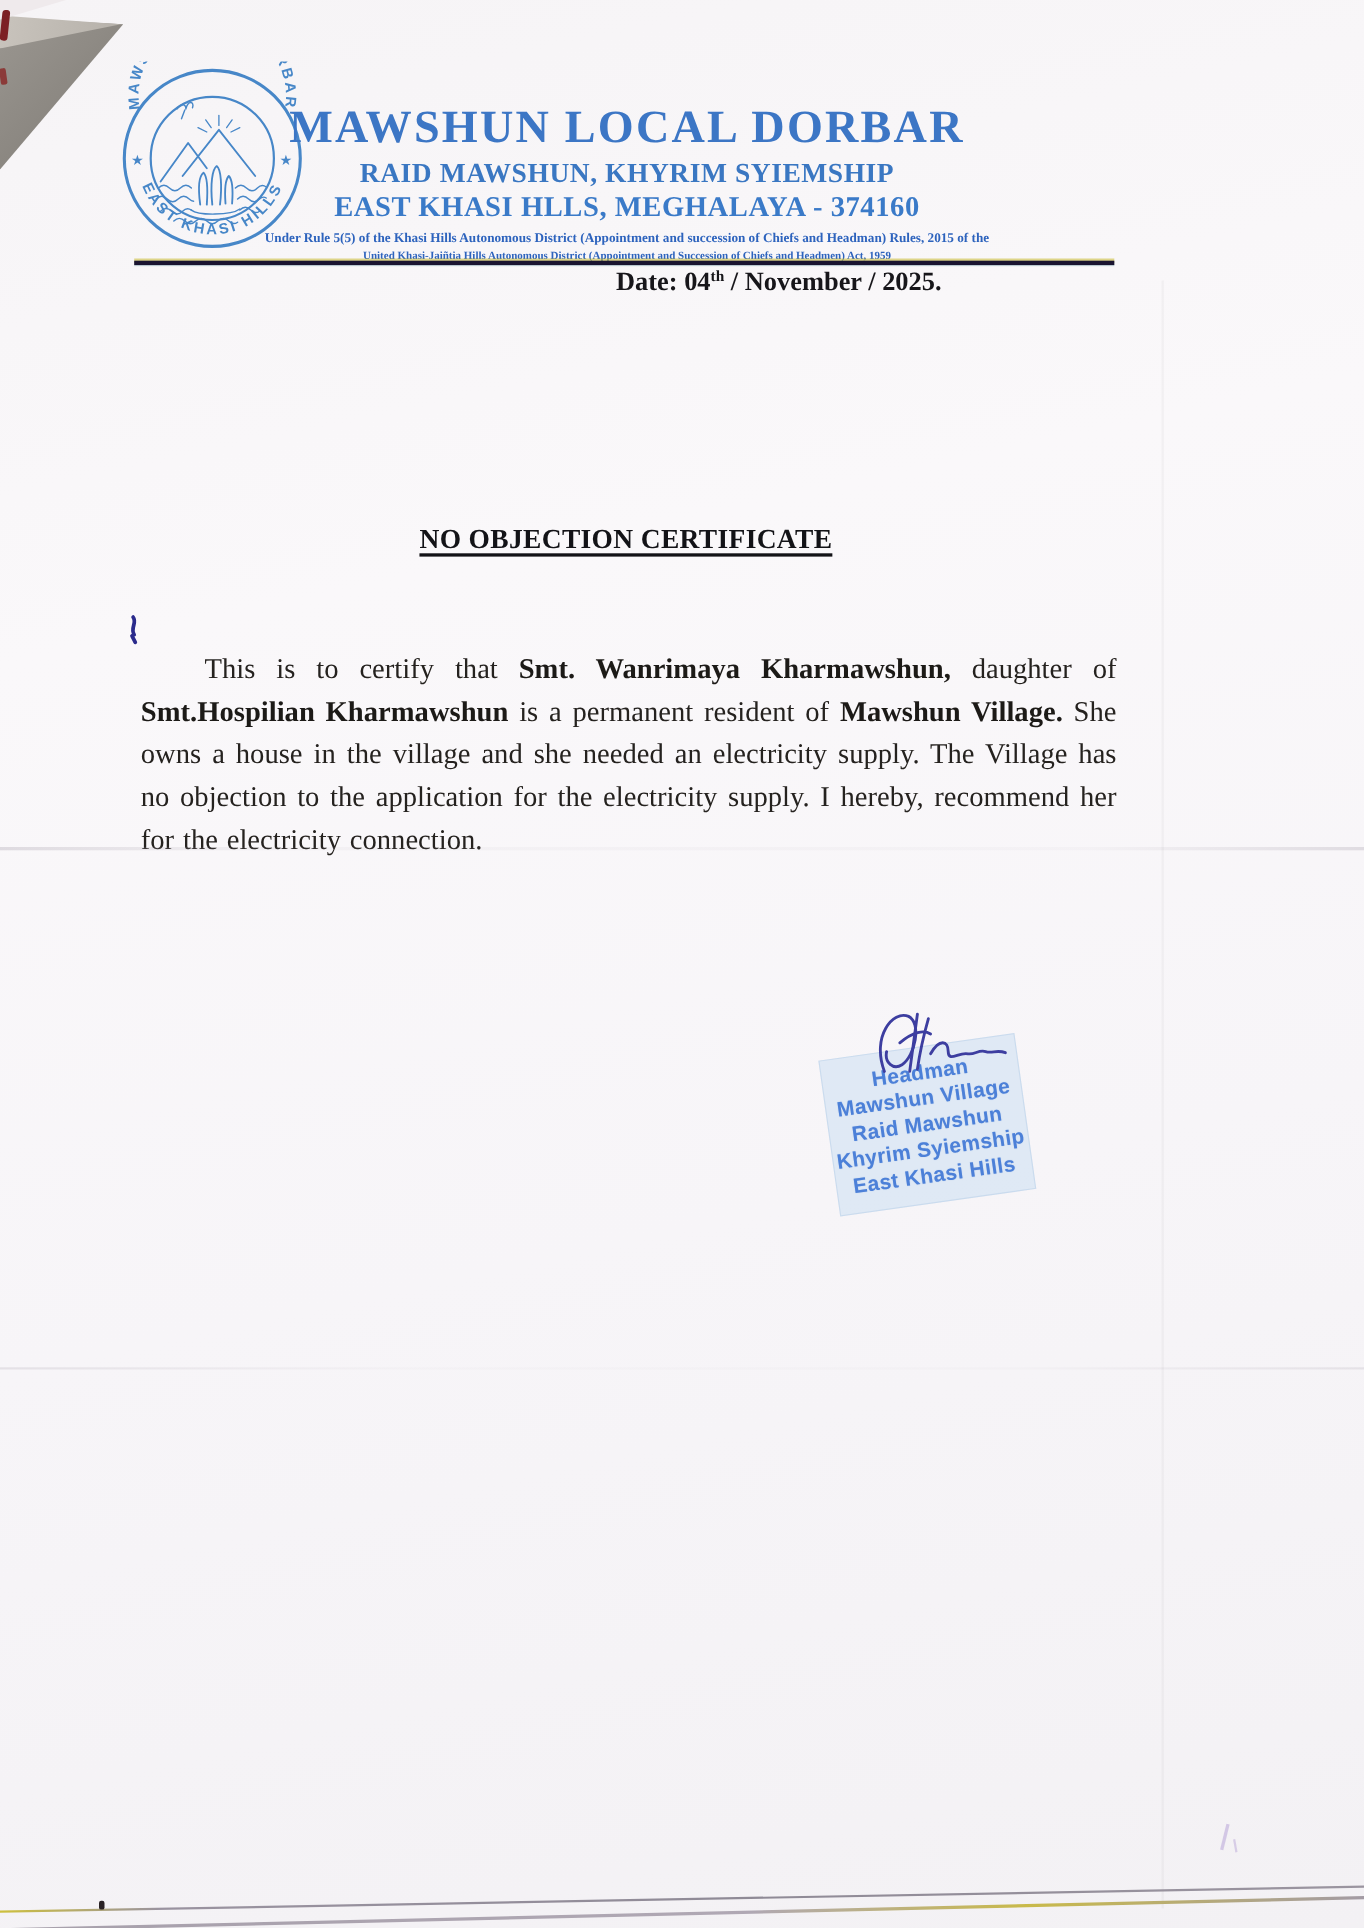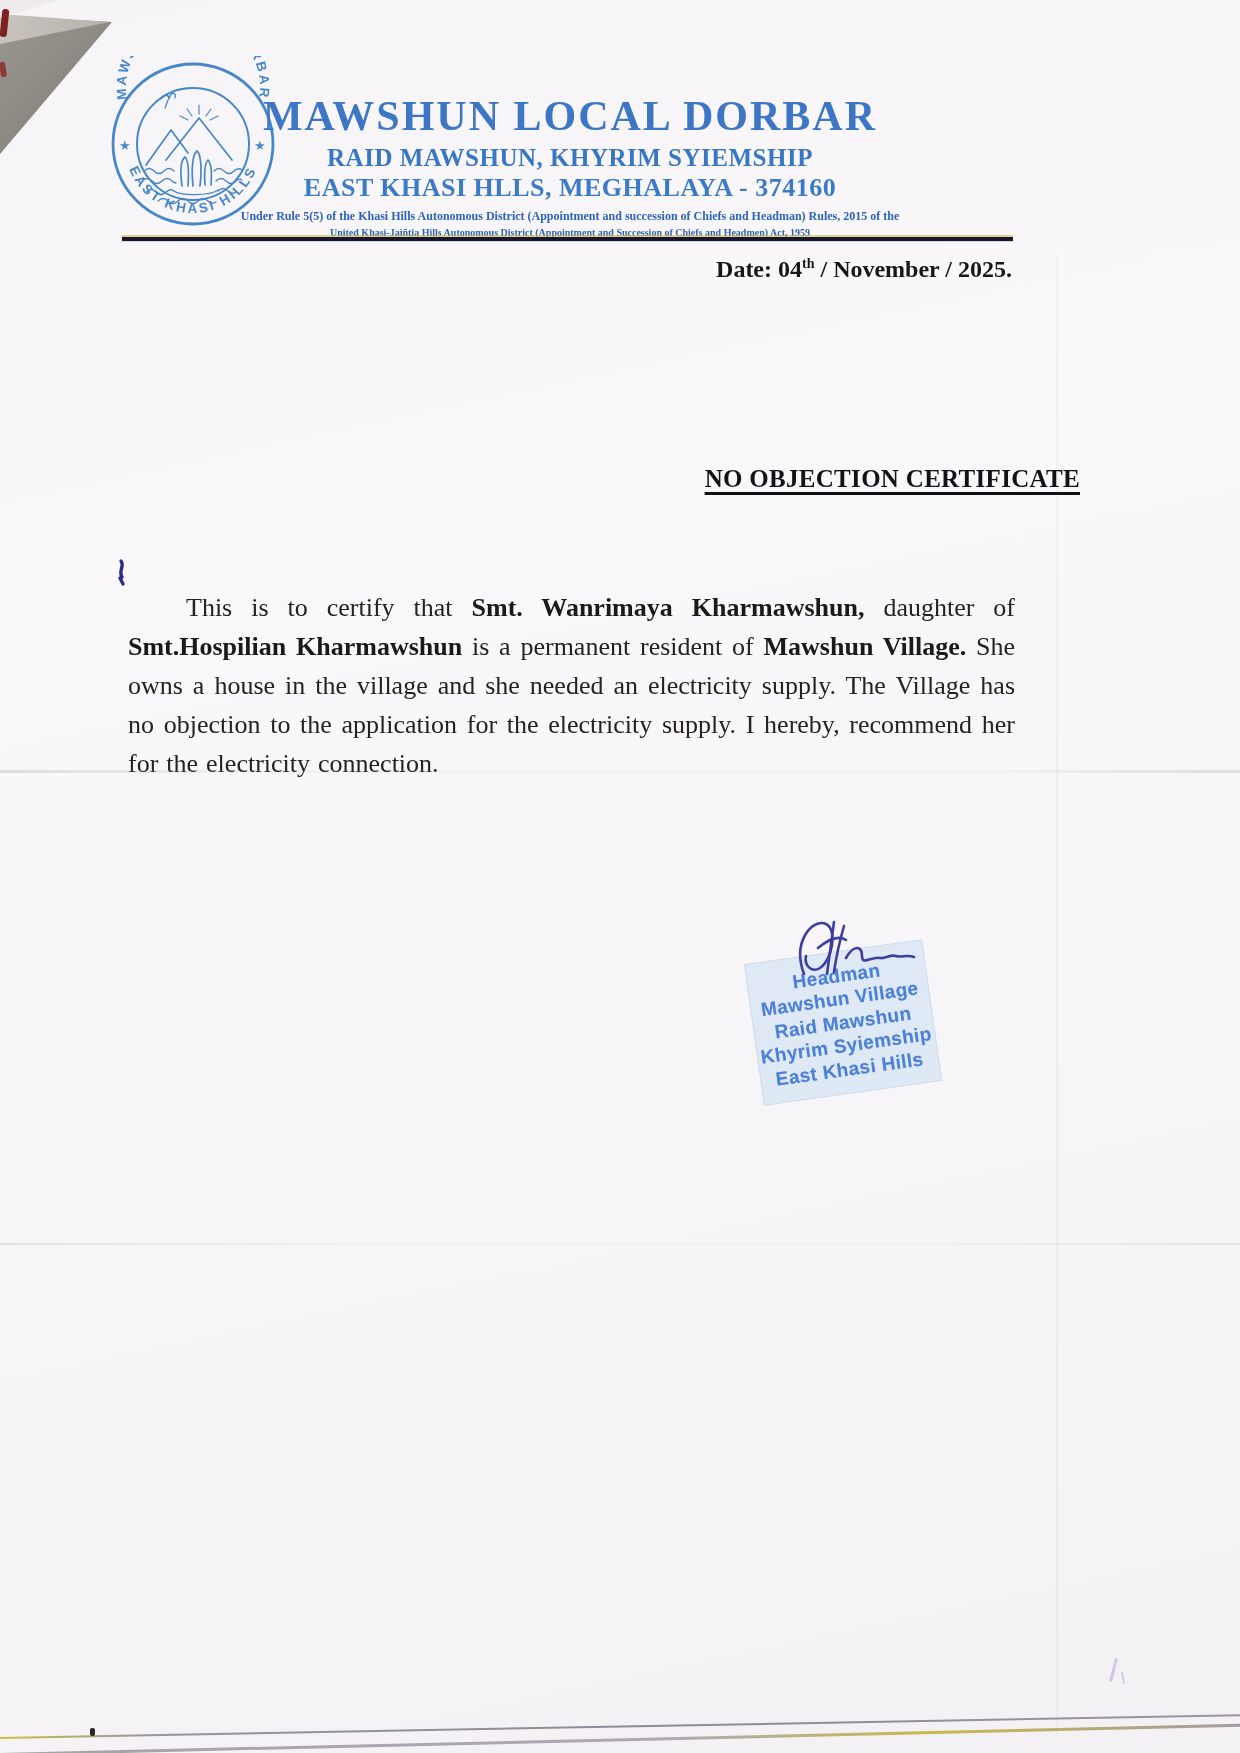--- a/index.html
+++ b/index.html
@@ -23,25 +23,25 @@
   .seal{position:absolute;left:108px;top:56px;width:170px;height:176px;}
   .hdr{position:absolute;left:140px;top:93px;width:860px;text-align:center;}
   .hdr .org{font-size:42px;font-weight:bold;letter-spacing:2px;color:#3c76c5;line-height:46px;}
   .hdr .l2{font-size:25px;font-weight:bold;letter-spacing:.5px;color:#3a77c2;margin-top:5px;}
   .hdr .l3{font-size:26px;font-weight:bold;letter-spacing:.5px;color:#3a7ac8;margin-top:1px;}
   .hdr .rule{font-size:12px;font-weight:bold;color:#2d63bd;line-height:15.5px;margin-top:6px;}
   .hdr .rule2{font-size:10px;font-weight:bold;color:#2d63bd;line-height:15.5px;}
   .divider{position:absolute;left:122px;top:237px;width:891px;height:4px;background:#1a1430;
     box-shadow:0 -2px 0 rgba(200,185,45,.55), 0 1px 0 rgba(70,140,150,.25);}
   
-  .dateline{position:absolute;left:560px;top:256px;width:452px;text-align:right;
+  .dateline{position:absolute;left:560px;top:244px;width:452px;text-align:left;
     font-size:24px;font-weight:bold;color:#17161a;}
   .dateline sup{font-size:14px;vertical-align:super;line-height:0;}
   
-  .noc-title{position:absolute;left:0;top:465px;width:1080px;text-align:right;}
+  .noc-title{position:absolute;left:0;top:477px;width:1080px;text-align:center;padding-left:29px;}
   .noc-title span{font-size:25px;font-weight:bold;color:#131317;letter-spacing:.3px;
     text-decoration:underline;text-decoration-thickness:2.5px;text-underline-offset:5px;}
   
   .body-par{position:absolute;left:128px;top:562px;width:887px;
     font-size:26px;line-height:39px;text-align:justify;text-indent:58px;color:#25221f;word-spacing:1.5px;}
   .body-par b{color:#1c1a17;}
   .ink-mark{position:absolute;left:112px;top:558px;width:20px;height:30px;}
   
   .stamp{position:absolute;left:753px;top:951px;width:178px;height:141px;transform:rotate(-8deg);
     background:rgba(185,212,238,.38);border:1px solid rgba(140,180,220,.25);

